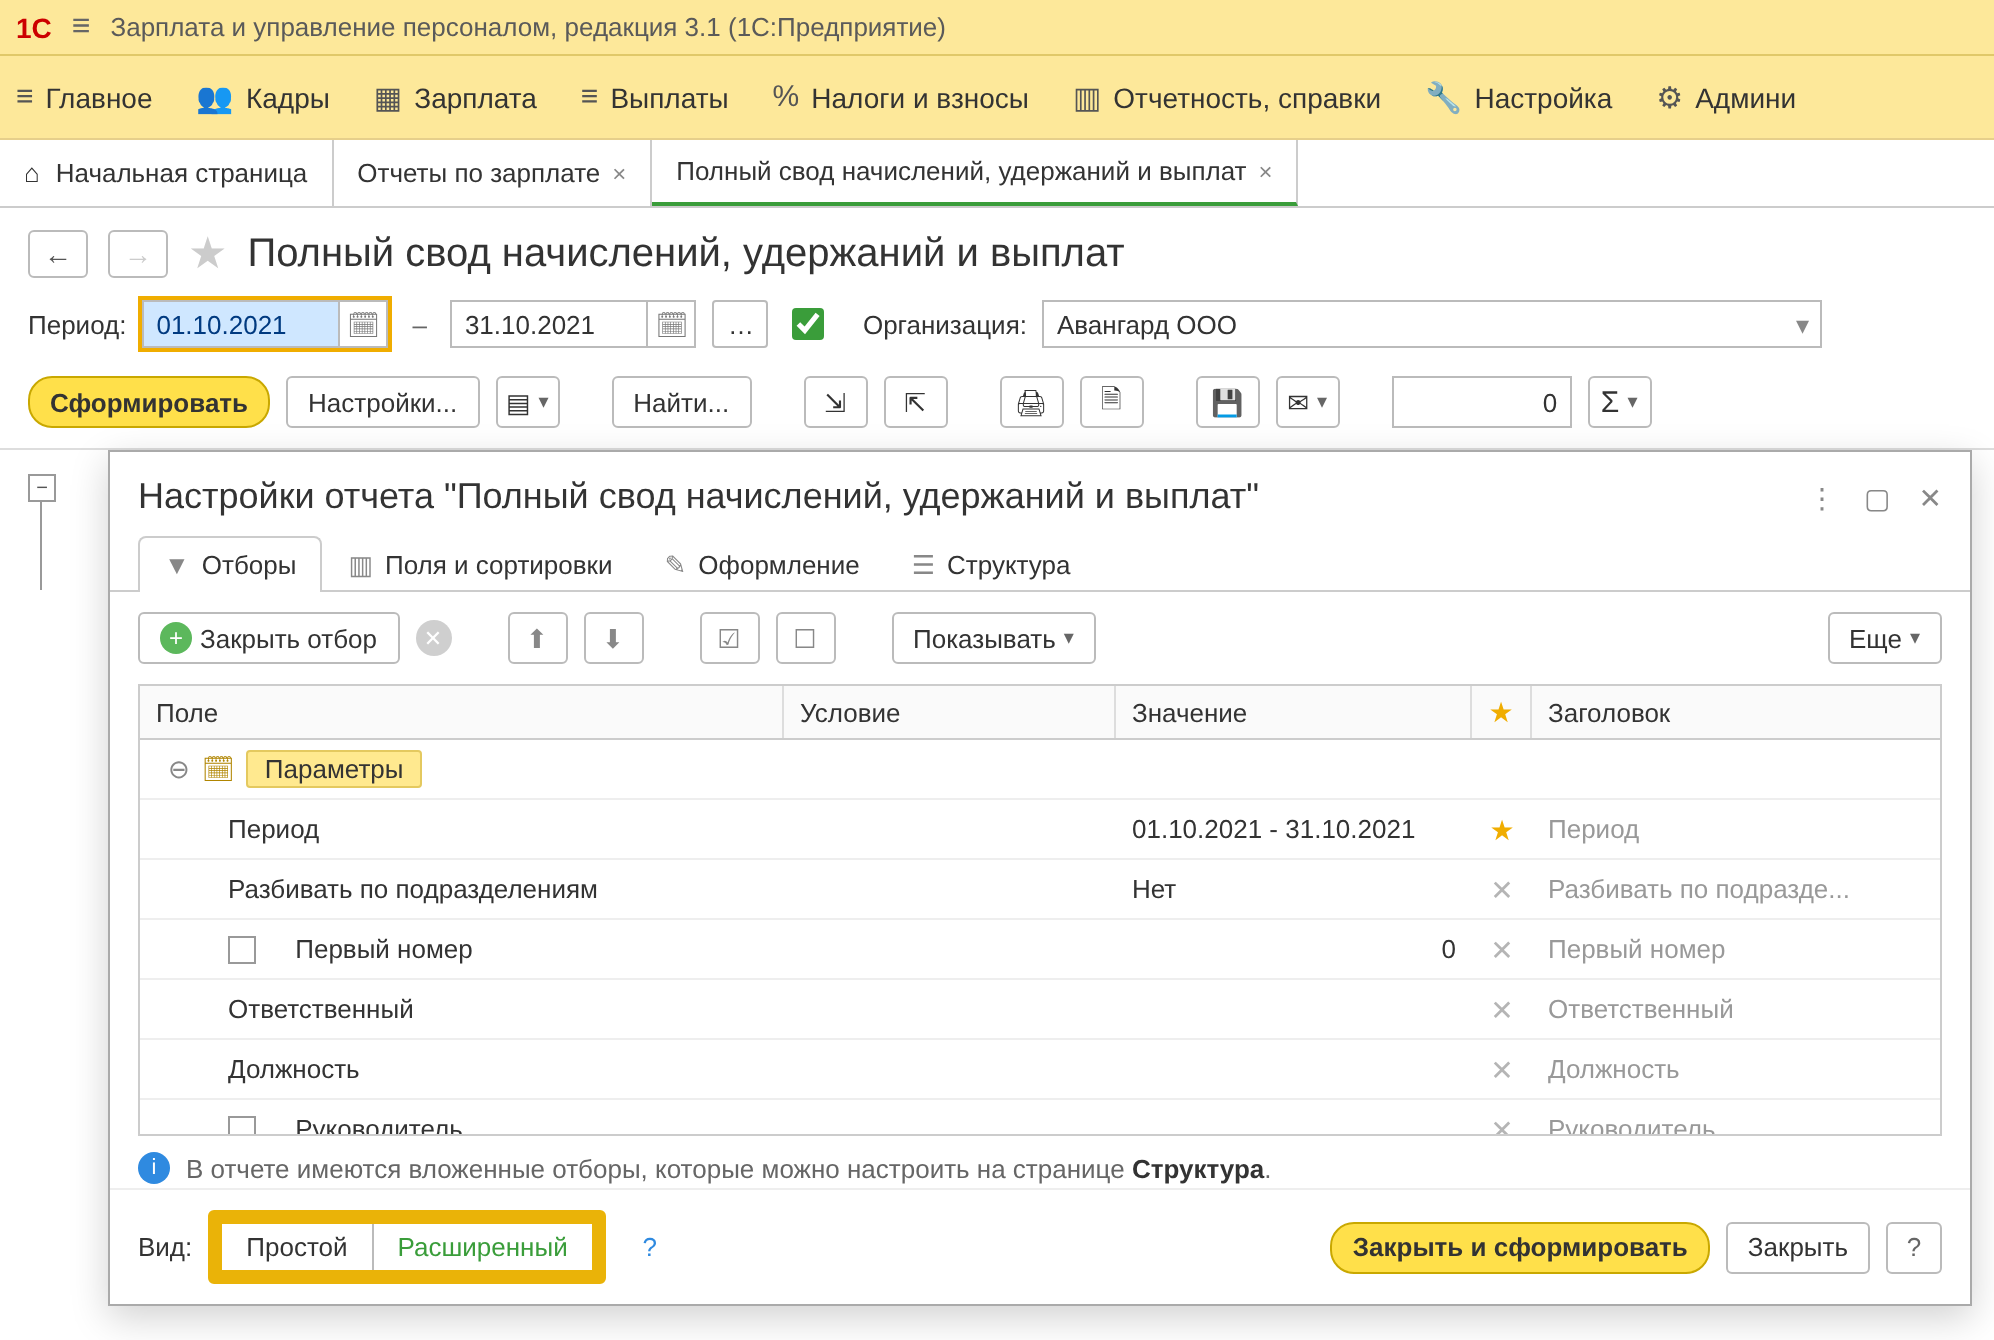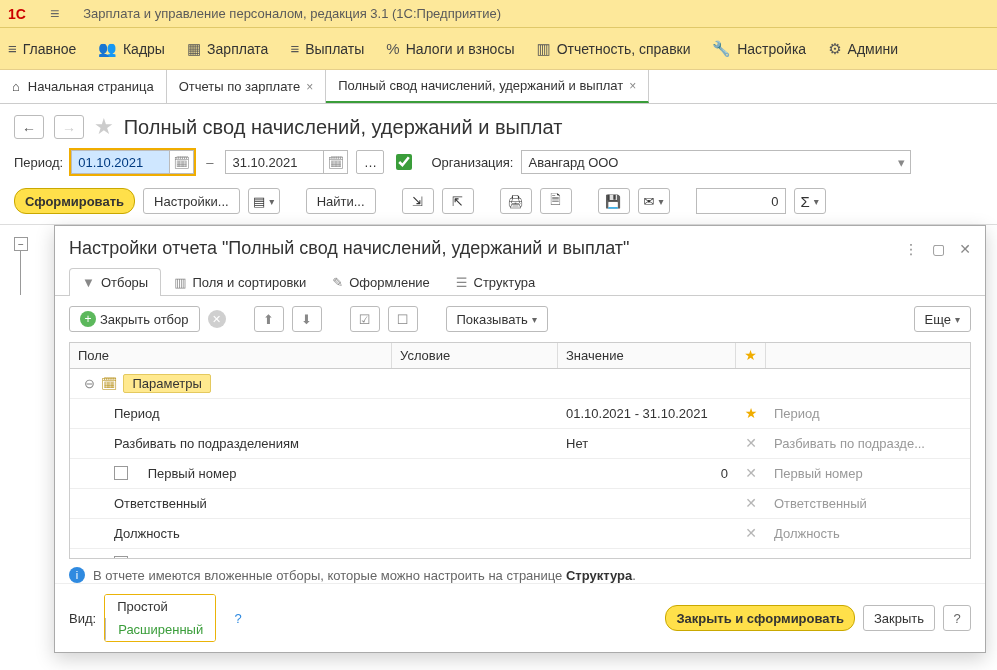--- a/index.html
+++ b/index.html
@@ -13,21 +13,21 @@
     height: 670px;
     overflow: hidden;
   }
   
   .titlebar {
     background: #fde89a;
     height: 28px;
     display: flex;
     align-items: center;
     padding: 0 8px;
-    gap: 24px;
+    gap: 10px;
     border-bottom: 1px solid #e0c869;
   }
   .logo1c { color:#cc0000; font-weight:bold; font-size:14px; }
   .burger { font-size:16px; color:#666; cursor:pointer; }
   .titlebar .title { color:#5a5a5a; font-size:13px; }
   
   .sections {
     background: #fde89a;
     height: 42px;
     display: flex;
@@ -216,21 +216,21 @@
     color:#666; font-size:13px;
   }
   .info-ico { width:16px; height:16px; border-radius:50%; background:#2f8ae0; color:#fff; font-size:11px; display:flex; align-items:center; justify-content:center; }
   .info-row b { color:#333; }
   .dialog-footer {
     margin-top:auto;
     display:flex; align-items:center; gap:8px;
     padding:10px 14px;
     border-top:1px solid #eee;
   }
-  .seg { display:flex; border:1px solid #eab308; border-radius:3px; overflow:hidden;flex-direction:column; }
+  .seg { display:flex; border:7px solid #eab308; border-radius:3px; overflow:hidden; }
   .seg .segbtn { padding:4px 12px; background:#fff; cursor:pointer; font-size:13px; }
   .seg .segbtn.active { color:#3a9d3a; }
   .seg .segbtn + .segbtn { border-left:1px solid #bbb; }
   .dialog-footer .spacer { flex:1; }
   .qmark { width:28px; height:26px; border:1px solid #bbb; border-radius:3px; display:flex; align-items:center; justify-content:center; cursor:pointer; color:#666; }
   .cb { width:14px; height:14px; border:1px solid #999; display:inline-block; }
 </style>
 </head>
 <body>
 
@@ -408,20 +408,21 @@
       </div>
   </div>
 
   <div class="table-head">
     <div class="col pole">Поле</div>
     <div class="col usl">Условие</div>
     <div class="col val">Значение</div>
     <div class="col star">
         <span class="star-orange">★</span>
       </div>
+    <div class="col zag">Заголовок</div>
   </div>
 
   <div class="grid-body">
 
     <div class="grid-row group">
       <div class="cell pole">
         <span style="color:#888; padding-left:6px">⊖</span>
         <span style="color:#b08500">🗓</span>
         <span class="chip">Параметры</span>
       </div>

